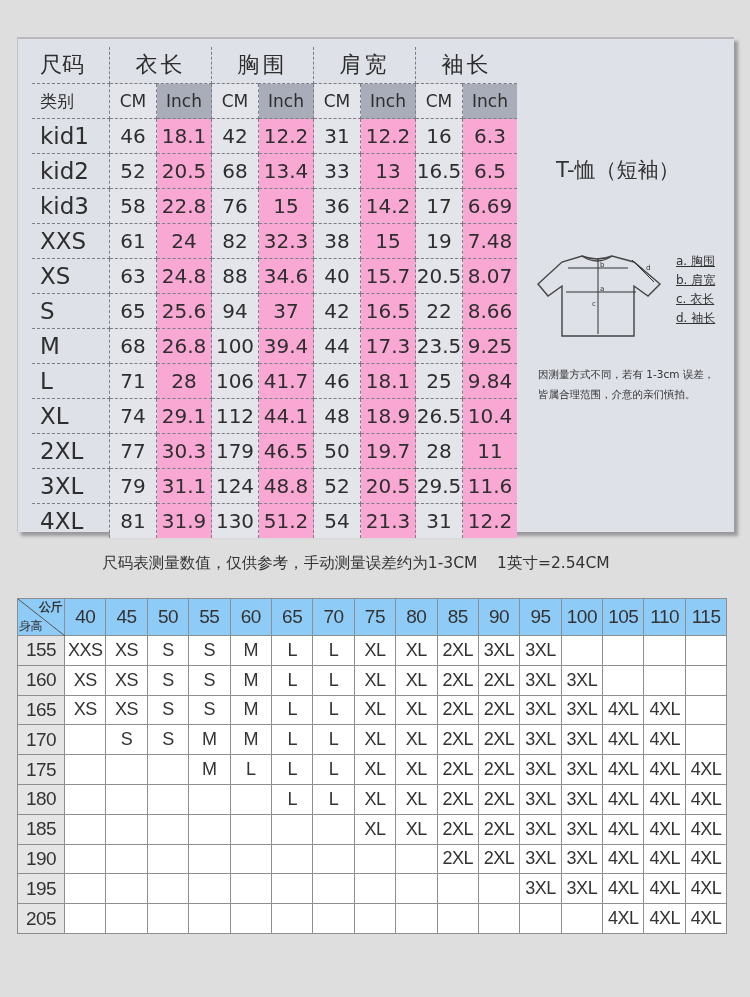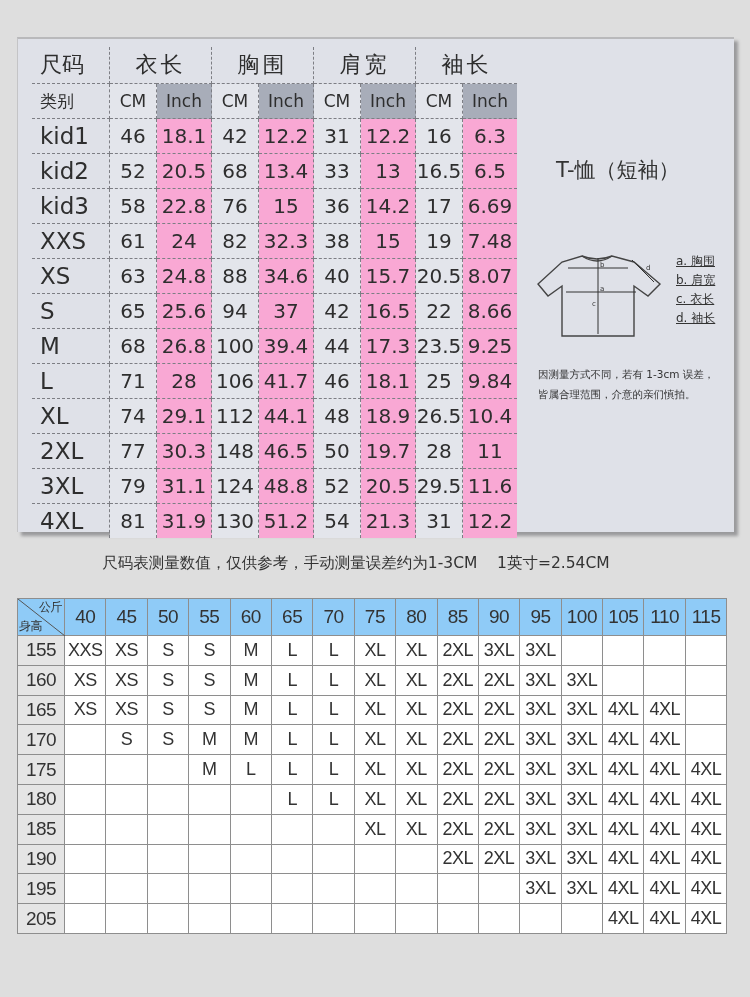--- a/index.html
+++ b/index.html
@@ -25,21 +25,21 @@
   .legend{position:absolute;left:156px;top:112px;font-size:12px;line-height:19px;color:#333;text-decoration:underline;}
   .note{position:absolute;left:18px;top:224px;font-size:10.5px;line-height:20px;color:#333;white-space:nowrap;}
   .caption{position:absolute;left:0;width:712px;top:553px;text-align:center;font-size:15.5px;color:#333;}
   table.fit{position:absolute;left:17px;top:598px;border-collapse:collapse;background:#fff;}
   table.fit td{border:1px solid #8e8e8e;text-align:center;height:28.8px;width:40.4px;
                font-family:"Liberation Sans Narrow","Liberation Sans",sans-serif;font-size:18px;color:#333;padding:0;
                letter-spacing:-0.5px;}
   table.fit tr.head td{background:#8fcbf7;height:36px;font-size:19px;}
   table.fit td.h{background:#e5e5e5;width:46px;font-size:19px;}
   td.corner{position:relative;background:#8fcbf7;}
-  td.corner .ck{position:absolute;right:2px;top:0px;font-size:12px;}
+  td.corner .ck{position:absolute;right:2px;top:0px;font-size:12px;font-weight:bold;}
   td.corner .ch{position:absolute;left:1px;bottom:0px;font-size:12px;}
   td.corner svg{position:absolute;left:0;top:0;}
 </style>
 </head>
 <body>
 
 <div class="panel"></div>
 
 <table class="size">
   <tbody id="size-body">
@@ -157,21 +157,21 @@
         <td class="in">44.1</td>
         <td class="cm">48</td>
         <td class="in">18.9</td>
         <td class="cm">26.5</td>
         <td class="in">10.4</td>
       </tr>
       <tr>
         <td class="lbl">2XL</td>
         <td class="cm">77</td>
         <td class="in">30.3</td>
-        <td class="cm">148</td>
+        <td class="cm">179</td>
         <td class="in">46.5</td>
         <td class="cm">50</td>
         <td class="in">19.7</td>
         <td class="cm">28</td>
         <td class="in">11</td>
       </tr>
       <tr>
         <td class="lbl">3XL</td>
         <td class="cm">79</td>
         <td class="in">31.1</td>

